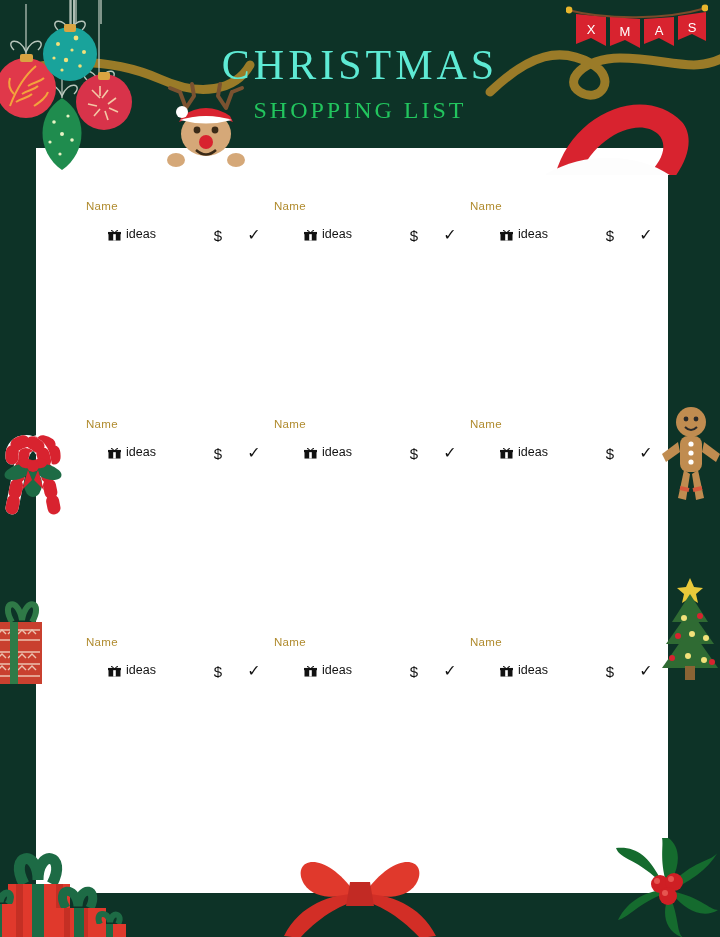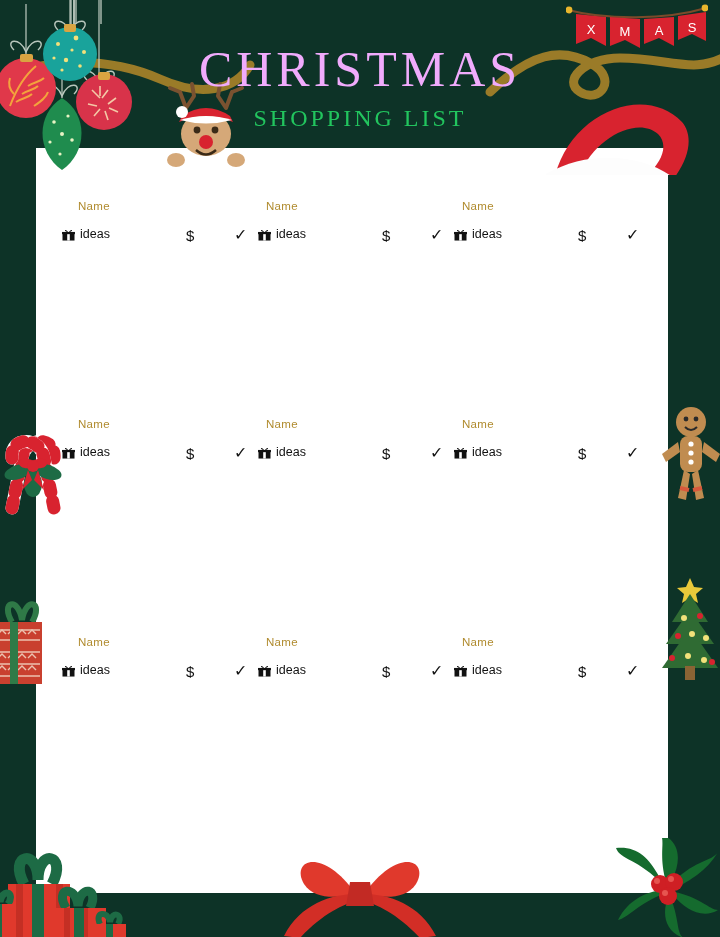--- a/index.html
+++ b/index.html
@@ -10,42 +10,42 @@
     overflow:hidden;
     position:relative;
   }
   .page{position:relative;width:720px;height:937px;overflow:hidden;}
 
   
   .banner{position:absolute;left:0;top:0;width:720px;height:175px;overflow:hidden;}
   .title-wrap{position:absolute;left:0;top:44px;width:720px;text-align:center;z-index:6;}
   .title-main{
     font-family:"Liberation Serif", serif;
-    font-size:50px;letter-spacing:4px;color:#f0abfc;
+    font-size:42px;letter-spacing:4px;color:#5eead4;
     line-height:1;font-weight:400;
   }
   .title-sub{
     font-family:"Liberation Serif", serif;
     font-size:24px;letter-spacing:3px;color:#22c55e;
     margin-top:12px;line-height:1;font-weight:400;
   }
 
   
   .ribbon{position:absolute;z-index:2;}
 
   
   .bunting{position:absolute;left:566px;top:4px;width:142px;height:58px;z-index:5;}
 
   
   .sheet{
     position:absolute;left:36px;top:148px;
     width:632px;height:745px;background:#ffffff;z-index:3;
   }
 
-  .sheetinner{position:absolute;left:4px;top:26px;width:632px;height:719px;}
+  .sheetinner{position:absolute;left:12px;top:26px;width:632px;height:719px;}
 
   
   .block{position:absolute;left:22px;width:588px;}
   .block.b1{top:22px;}
   .block.b2{top:240px;}
   .block.b3{top:458px;}
 
   .namerow{position:relative;height:30px;}
   .namelbl{
     position:absolute;top:4px;
@@ -54,21 +54,21 @@
   }
   .namelbl.n1{left:16px;}
   .namelbl.n2{left:204px;}
   .namelbl.n3{left:400px;}
 
   .tablewrap{position:relative;height:177px;}
   table.grid{border-collapse:collapse;width:588px;table-layout:fixed;}
   table.grid td{padding:0;height:18.6px;border:0;}
 
   .hrow td{height:39px;border-top:1.6px solid #111;border-bottom:1.6px solid #111;
-           vertical-align:middle;}
+           text-align:center;vertical-align:middle;}
   .lastrow td{border-bottom:1.6px solid #111;}
 
   
   .vl{border-left:1px solid #c9c9c9;}
   .vheavy{border-left:1.6px solid #111;}
 
   
   .drow td{border-bottom:1px dotted #9a9a9a;}
 
   .cellhead{

